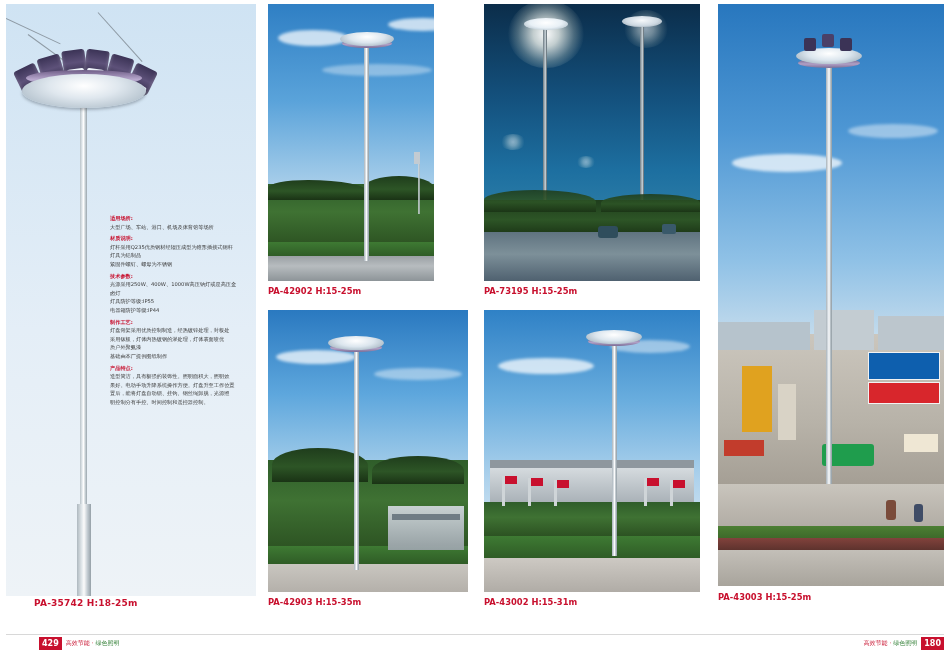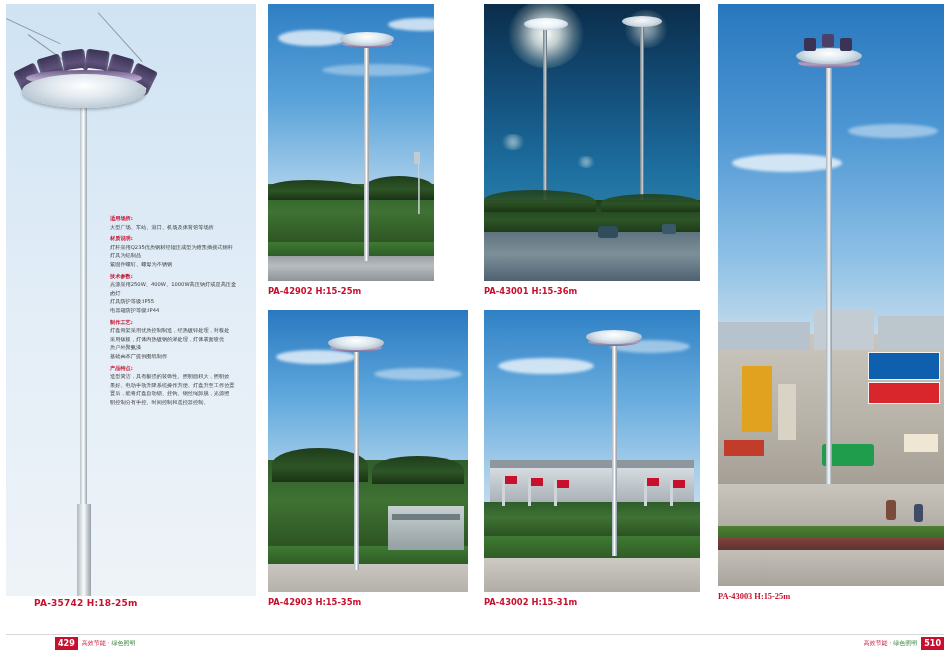--- a/index.html
+++ b/index.html
@@ -222,21 +222,21 @@
 
   
   .footer-left, .footer-right {
     position: absolute;
     bottom: 6px;
     height: 16px;
     display: flex;
     align-items: center;
     gap: 4px;
   }
-  .footer-left { left: 22px; padding-left: 33px; }
+  .footer-left { left: 6px; padding-left: 33px; }
   .footer-right { right: 6px; }
   .pagenum {
     background: #c8102e;
     color: #ffffff;
     font-size: 8px;
     font-weight: bold;
     padding: 1px 3px;
     line-height: 11px;
   }
   .foot-text {
@@ -350,21 +350,21 @@
       <div class="head-disc" style="left:138px; top:12px; width:40px; height:11px; background:radial-gradient(ellipse at 50% 40%, #f6f9fb 0%, #cfdae3 55%, #8b9ca8 100%);"></div>
       <div class="glow" style="left:16px; top:130px; width:26px; height:16px; opacity:.5;"></div>
       <div class="glow" style="left:92px; top:152px; width:20px; height:12px; opacity:.45;"></div>
       <div class="trees dark" style="top:196px; height:36px;"></div>
       <div class="trees dark" style="top:186px; height:22px; left:0; width:52%; border-radius:45% 55% 0 0; opacity:.9;"></div>
       <div class="trees dark" style="top:190px; height:18px; left:54%; width:46%; border-radius:50% 50% 0 0; opacity:.9;"></div>
       <div class="road" style="top:228px; height:49px; background:linear-gradient(to bottom,#5f7380 0%, #7d9099 45%, #4f6170 100%);"></div>
       <div class="bldg" style="left:114px; top:222px; width:20px; height:12px; background:#2f4d5c; border-radius:3px;"></div>
       <div class="bldg" style="left:178px; top:220px; width:14px; height:10px; background:#39596a; border-radius:2px;"></div>
     </div>
-    <div class="cap" style="top:282px;">PA-43001 H:15-36m</div>
+    <div class="cap" style="top:282px;">PA-73195 H:15-25m</div>
   </div>
 
   <div class="cell" style="left:268px; top:310px; width:200px; height:300px;">
     <div class="photo" style="height:282px;">
       <div class="sky-day" style="background:linear-gradient(to bottom,#2a79c0 0%, #5ea7dd 30%, #a8cfea 58%, #d6e7f2 78%, #e6eef4 100%);"></div>
       <div class="cloud" style="left:8px; top:40px; width:80px; height:14px;"></div>
       <div class="cloud" style="left:106px; top:58px; width:88px; height:12px; opacity:.6;"></div>
       <div class="trees" style="top:150px; height:90px;"></div>
       <div class="trees dark" style="top:138px; height:34px; left:2%; width:48%; border-radius:48% 52% 0 0;"></div>
       <div class="trees dark" style="top:146px; height:28px; left:52%; width:46%; border-radius:50% 50% 0 0;"></div>
@@ -432,28 +432,28 @@
       <div class="bldg" style="left:104px; top:30px; width:12px; height:13px; background:#4a4068; border-radius:2px;"></div>
       <div class="bldg" style="left:122px; top:34px; width:12px; height:13px; background:#3b3356; border-radius:2px;"></div>
 
       <div class="pavement" style="top:480px; height:42px; background:linear-gradient(to bottom,#c9c5bd,#b2ada5);"></div>
       <div class="hedge" style="top:522px; height:24px; background:linear-gradient(to bottom,#4c7f33,#2f5522);"></div>
       <div class="bldg" style="left:0; top:534px; width:226px; height:14px; background:linear-gradient(to bottom,#8e3b3f,#5f2a2d); opacity:.85;"></div>
       <div class="pavement" style="top:546px; height:36px; background:linear-gradient(to bottom,#c3bfb8,#a8a49c);"></div>
       <div class="bldg" style="left:168px; top:496px; width:10px; height:20px; background:#7a4b3a; border-radius:3px;"></div>
       <div class="bldg" style="left:196px; top:500px; width:9px; height:18px; background:#3f4c66; border-radius:3px;"></div>
     </div>
-    <div class="cap" style="top:588px;font-family:Liberation Serif, serif;">PA-43003 H:15-25m</div>
+    <div class="cap" style="top:588px;">PA-43003 H:15-25m</div>
   </div>
 
   <div class="rule"></div>
 
   <div class="footer-left">
     <span class="pagenum">429</span>
     <span class="foot-text"><span>高效节能</span><span> · </span><span class="green">绿色照明</span></span>
   </div>
 
   <div class="footer-right">
     <span class="foot-text"><span>高效节能</span><span> · </span><span class="green">绿色照明</span></span>
-    <span class="pagenum">510</span>
+    <span class="pagenum">180</span>
   </div>
 
 </div>
 
 </body></html>

